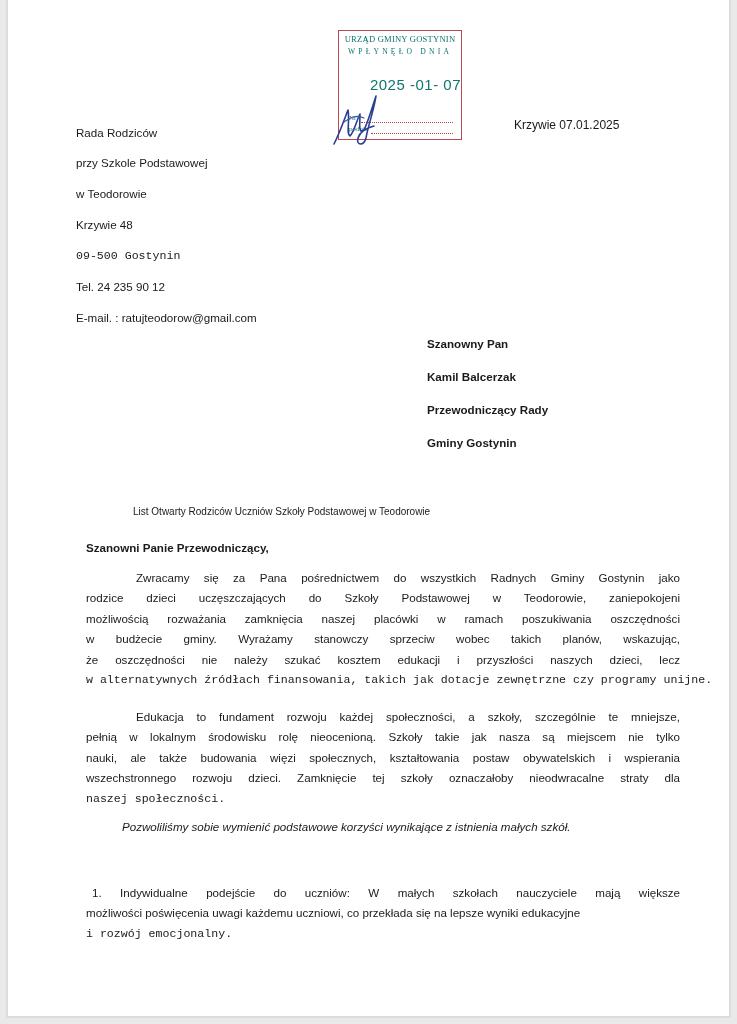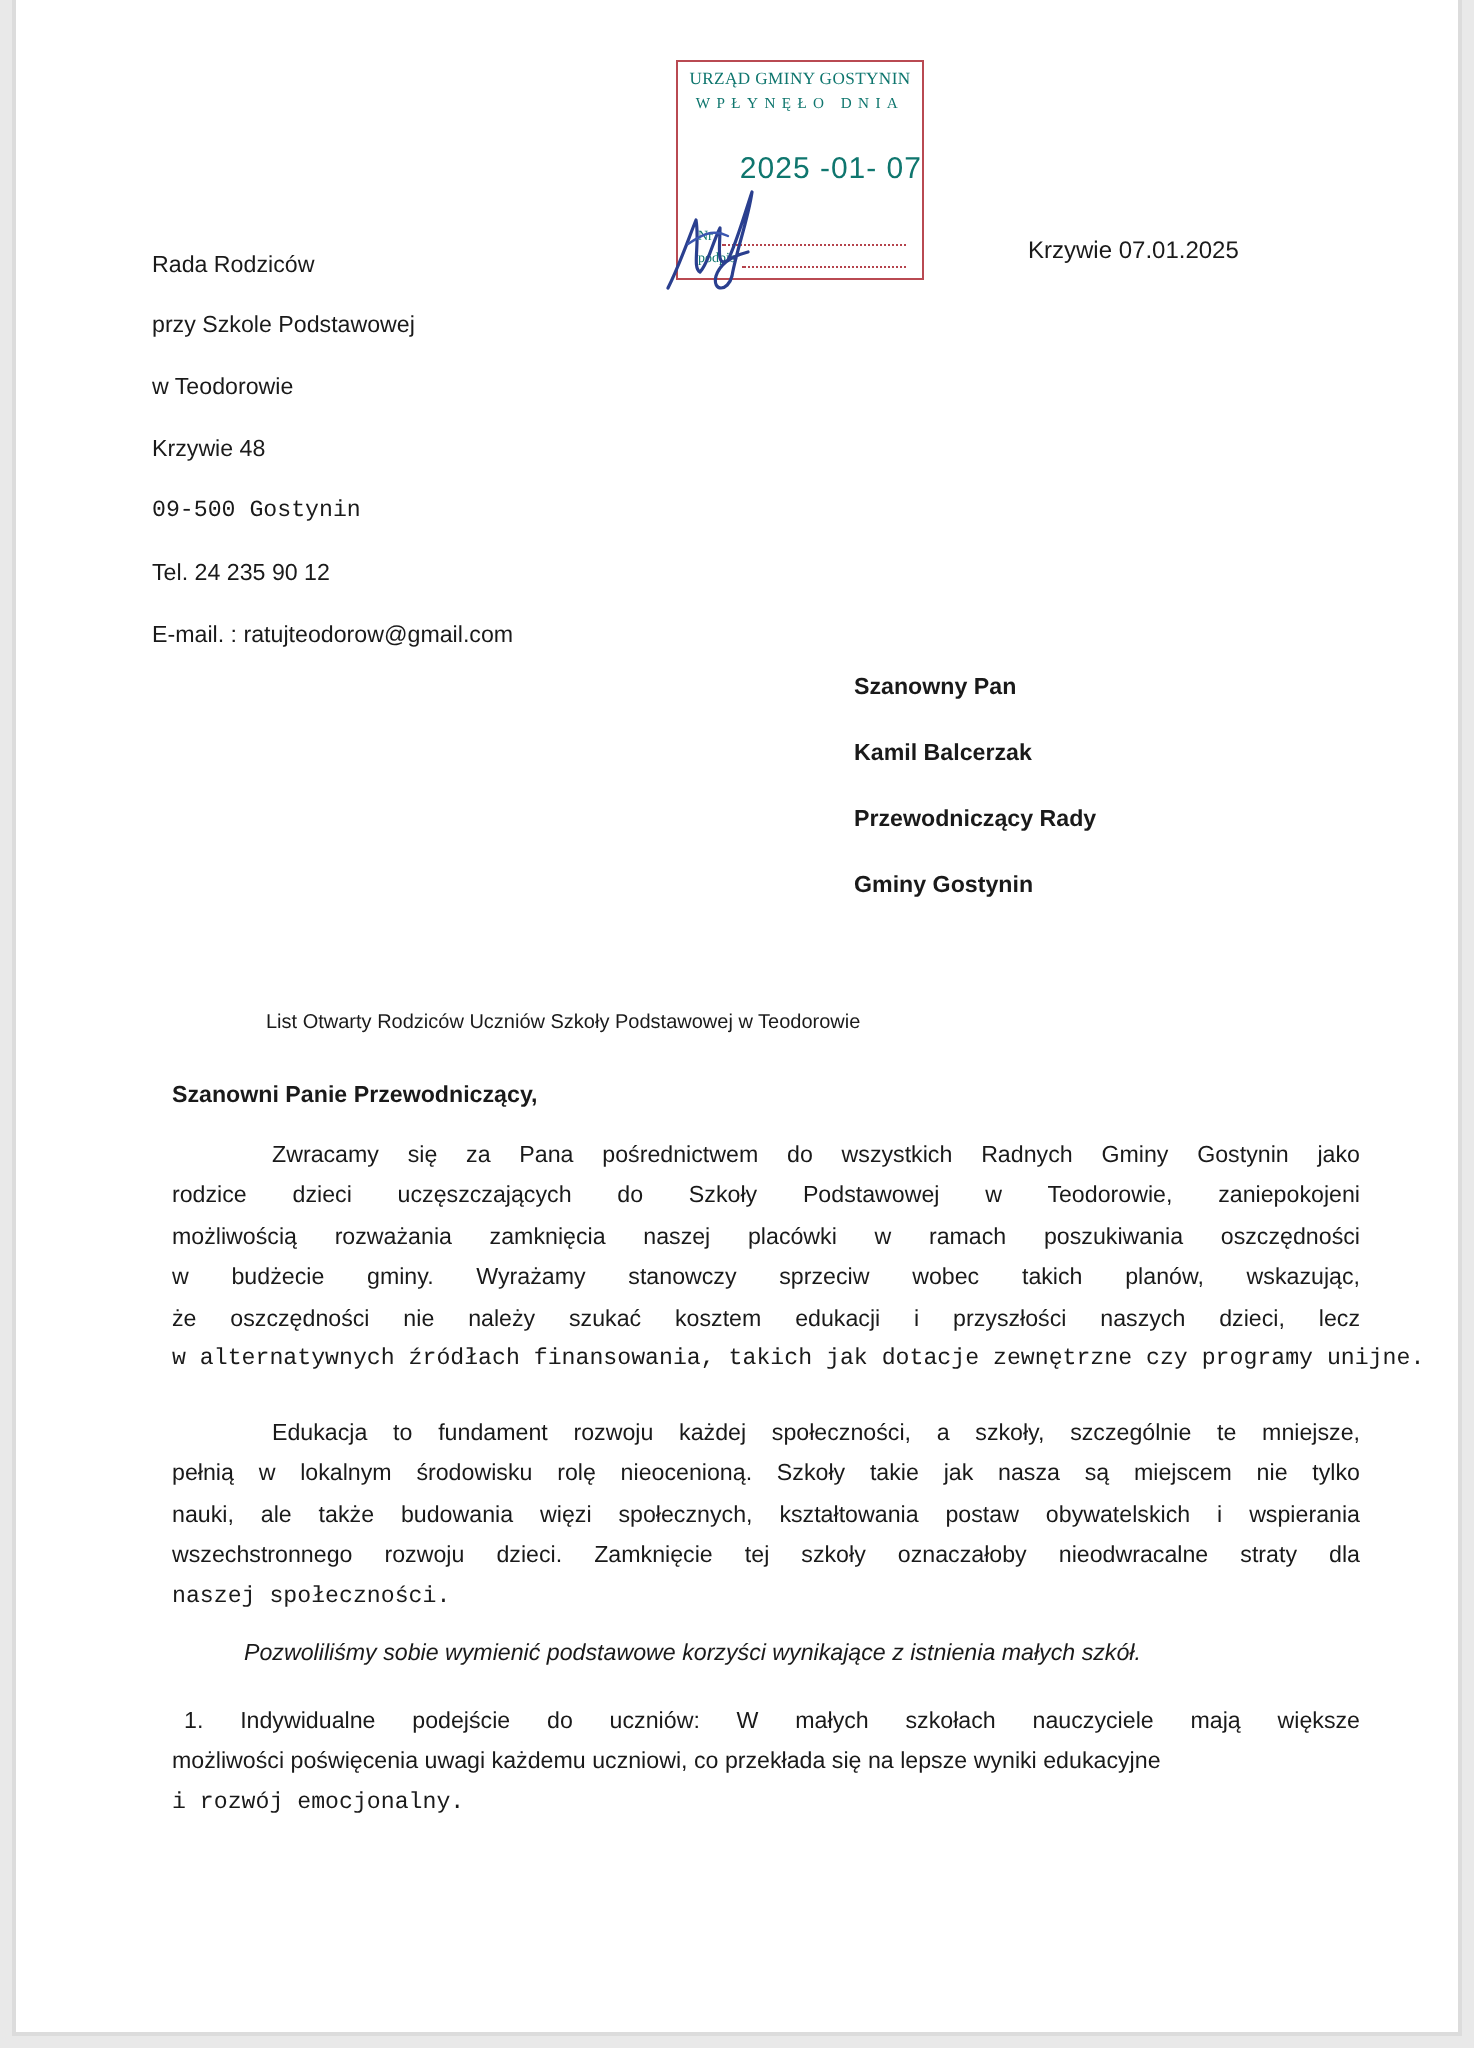--- a/index.html
+++ b/index.html
@@ -148,18 +148,18 @@
     <span class="line indent">Edukacja to fundament rozwoju każdej społeczności, a szkoły, szczególnie te mniejsze,</span>
     <span class="line">pełnią w lokalnym środowisku rolę nieocenioną. Szkoły takie jak nasza są miejscem nie tylko</span>
     <span class="line">nauki, ale także budowania więzi społecznych, kształtowania postaw obywatelskich i wspierania</span>
     <span class="line">wszechstronnego rozwoju dzieci. Zamknięcie tej szkoły oznaczałoby nieodwracalne straty dla</span>
     <span class="line last">naszej społeczności.</span>
   </div>
 
   <div class="txt" style="left:114px; top:820px;font-style:italic;">Pozwoliliśmy sobie wymienić podstawowe korzyści wynikające z istnienia małych szkół.</div>
 
   <div class="para" style="top:851px;">
-    <span class="line" style="padding-left:6px;">1. Indywidualne podejście do uczniów: W małych szkołach nauczyciele mają większe</span>
+    <span class="line" style="padding-left:6px;margin-top:32px;">1. Indywidualne podejście do uczniów: W małych szkołach nauczyciele mają większe</span>
     <span class="line" style="text-align-last:left;">możliwości poświęcenia uwagi każdemu uczniowi, co przekłada się na lepsze wyniki edukacyjne</span>
     <span class="line last">i rozwój emocjonalny.</span>
   </div>
 
 </div>
 
 </body></html>

